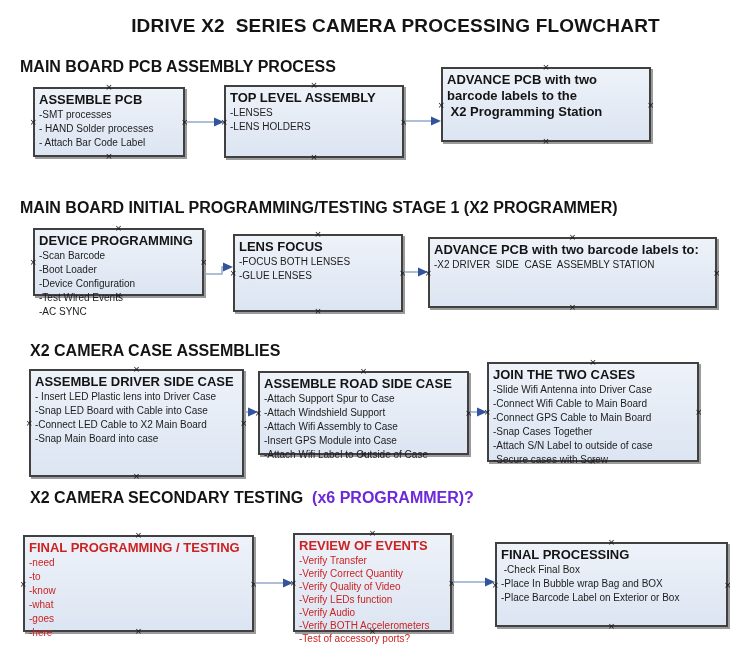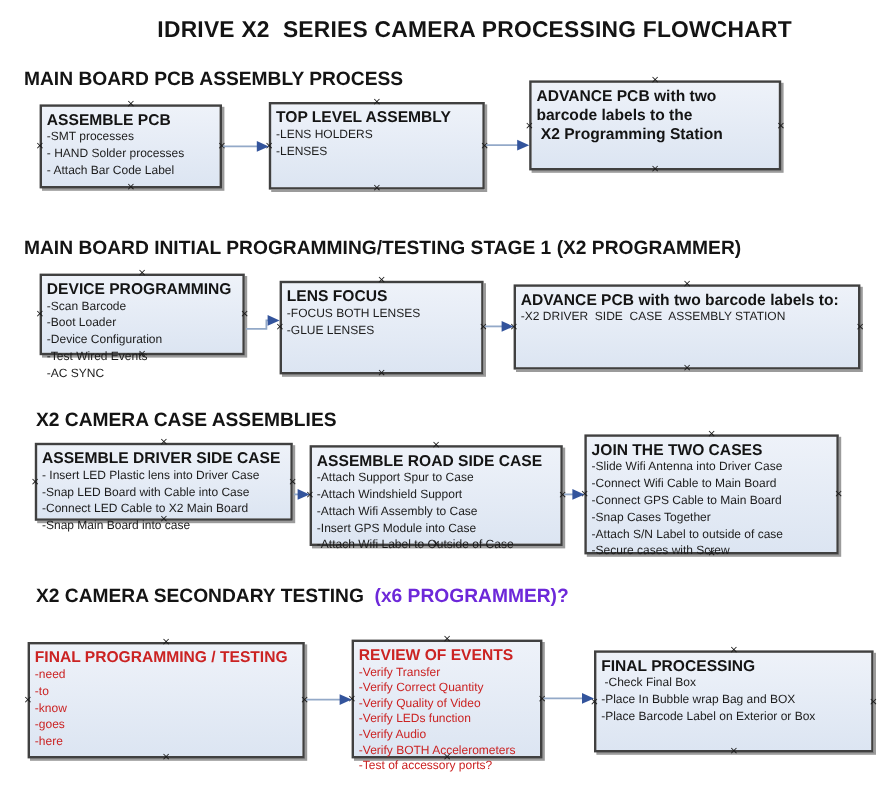--- a/index.html
+++ b/index.html
@@ -56,22 +56,22 @@
     <div class="bi">- HAND Solder processes</div>
     <div class="bi">- Attach Bar Code Label</div>
   </div>
 
   <div class="fbox" style="left:224px;top:85px;width:180px;height:73px;">
     <span class="cp cp-t"></span>
       <span class="cp cp-b"></span>
       <span class="cp cp-l"></span>
       <span class="cp cp-r"></span>
     <div class="bt">TOP LEVEL ASSEMBLY</div>
+    <div class="bi">-LENSES</div>
     <div class="bi">-LENS HOLDERS</div>
-    <div class="bi">-LENSES</div>
   </div>
 
   <div class="fbox" style="left:441px;top:67px;width:210px;height:75px;">
     <span class="cp cp-t"></span>
       <span class="cp cp-b"></span>
       <span class="cp cp-l"></span>
       <span class="cp cp-r"></span>
     <div class="bt">ADVANCE PCB with two</div>
     <div class="bt">barcode labels to the</div>
     <div class="bt"> X2 Programming Station</div>
@@ -102,21 +102,21 @@
 
   <div class="fbox" style="left:428px;top:237px;width:289px;height:71px;">
     <span class="cp cp-t"></span>
       <span class="cp cp-b"></span>
       <span class="cp cp-l"></span>
       <span class="cp cp-r"></span>
     <div class="bt">ADVANCE PCB with two barcode labels to:</div>
     <div class="bi">-X2 DRIVER  SIDE  CASE  ASSEMBLY STATION</div>
   </div>
 
-  <div class="fbox" style="left:29px;top:369px;width:215px;height:65px;">
+  <div class="fbox" style="left:29px;top:369px;width:215px;height:108px;">
     <span class="cp cp-t"></span>
       <span class="cp cp-b"></span>
       <span class="cp cp-l"></span>
       <span class="cp cp-r"></span>
     <div class="bt">ASSEMBLE DRIVER SIDE CASE</div>
     <div class="bi">- Insert LED Plastic lens into Driver Case</div>
     <div class="bi">-Snap LED Board with Cable into Case</div>
     <div class="bi">-Connect LED Cable to X2 Main Board</div>
     <div class="bi">-Snap Main Board into case</div>
   </div>
@@ -150,20 +150,21 @@
 
   <div class="fbox red-box" style="left:23px;top:535px;width:231px;height:97px;">
     <span class="cp cp-t"></span>
       <span class="cp cp-b"></span>
       <span class="cp cp-l"></span>
       <span class="cp cp-r"></span>
     <div class="bt">FINAL PROGRAMMING / TESTING</div>
     <div class="bi">-need</div>
     <div class="bi">-to</div>
     <div class="bi">-know</div>
+    <div class="bi">-what</div>
     <div class="bi">-goes</div>
     <div class="bi">-here</div>
   </div>
 
   <div class="fbox red-box lh13" style="left:293px;top:533px;width:159px;height:99px;">
     <span class="cp cp-t"></span>
       <span class="cp cp-b"></span>
       <span class="cp cp-l"></span>
       <span class="cp cp-r"></span>
     <div class="bt">REVIEW OF EVENTS</div>

